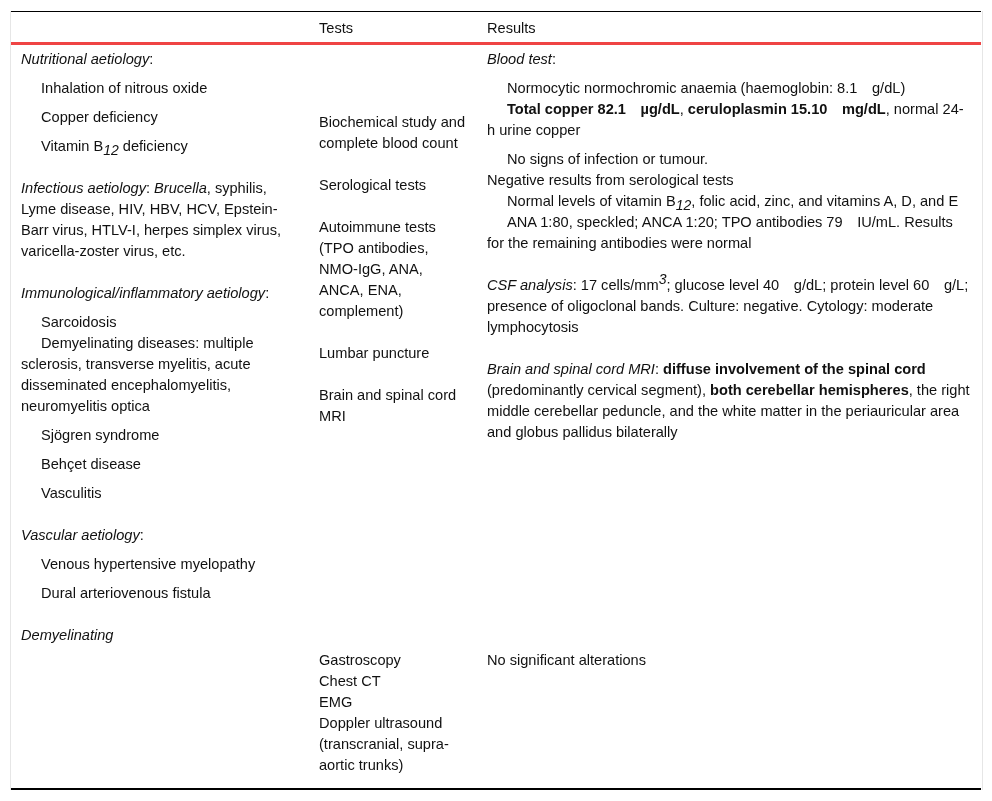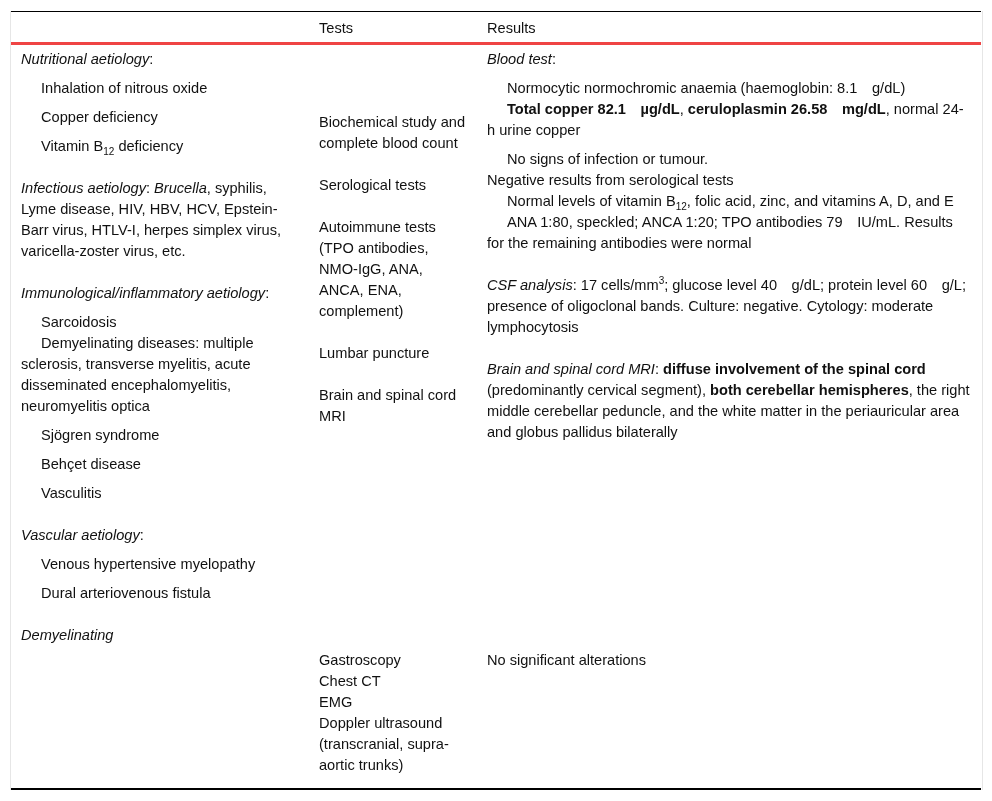--- a/index.html
+++ b/index.html
@@ -12,21 +12,21 @@
              border-top: 1px solid #000; border-bottom: 3px solid #ef4444; height: 19px; }
   tbody td { vertical-align: top; padding: 4px 10px 0 10px; line-height: 21px; }
   tbody tr.last td { border-bottom: 2px solid #000; padding-bottom: 12px; }
   .c1 { width: 278px; }
   .c2 { width: 148px; }
   .c3 { width: 484px; }
   .ind { padding-left: 20px; margin-top: 8px; }
   .gap { height: 21px; }
   i { font-style: italic; }
   b { font-weight: bold; }
-  sub, sup { font-size: 10px; line-height: 0; }
+  sub, sup { font-size: 14px; line-height: 0; font-style: italic; }
   .blk { display: block; }
 </style>
 </head>
 <body>
 
 <div class="frame"></div>
 
 <table>
   <thead>
     <tr>
@@ -68,21 +68,21 @@
         <span class="blk gap"></span>
         <span class="blk">Autoimmune tests (TPO antibodies, NMO-IgG, ANA, ANCA, ENA, complement)</span>
         <span class="blk gap"></span>
         <span class="blk">Lumbar puncture</span>
         <span class="blk gap"></span>
         <span class="blk">Brain and spinal cord MRI</span>
       </td>
       <td class="c3">
         <span class="blk"><i>Blood test</i>:</span>
         <span class="blk ind">Normocytic normochromic anaemia (haemoglobin: 8.1  g/dL)</span>
-        <span class="blk" style="text-indent:20px"><b>Total copper 82.1  µg/dL</b><span>, </span><b>ceruloplasmin 26.58  mg/dL</b><span>, normal 24-h urine copper</span></span>
+        <span class="blk" style="text-indent:20px"><b>Total copper 82.1  µg/dL</b><span>, </span><b>ceruloplasmin 15.10  mg/dL</b><span>, normal 24-h urine copper</span></span>
         <span class="blk ind">No signs of infection or tumour.</span>
         <span class="blk">Negative results from serological tests</span>
         <span class="blk" style="text-indent:20px"><span>Normal levels of vitamin B</span><sub>12</sub><span>, folic acid, zinc, and vitamins A, D, and E</span></span>
         <span class="blk" style="text-indent:20px">ANA 1:80, speckled; ANCA 1:20; TPO antibodies 79  IU/mL. Results for the remaining antibodies were normal</span>
         <span class="blk gap"></span>
         <span class="blk"><i>CSF analysis</i><span>: 17 cells/mm</span><sup>3</sup><span>; glucose level 40  g/dL; protein level 60  g/L; presence of oligoclonal bands. Culture: negative. Cytology: moderate lymphocytosis</span></span>
         <span class="blk gap"></span>
         <span class="blk"><i>Brain and spinal cord MRI</i>: <b>diffuse involvement of the spinal cord</b><span> (predominantly cervical segment), </span><b>both cerebellar hemispheres</b><span>, the right middle cerebellar peduncle, and the white matter in the periauricular area and globus pallidus bilaterally</span></span>
       </td>
     </tr>

